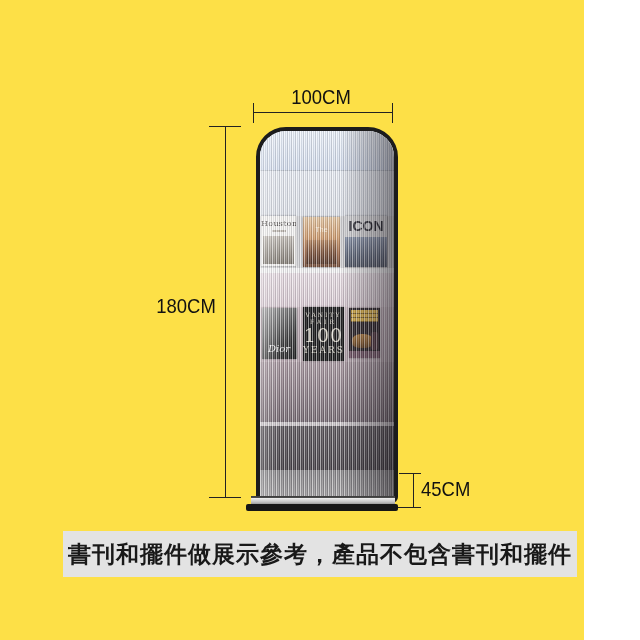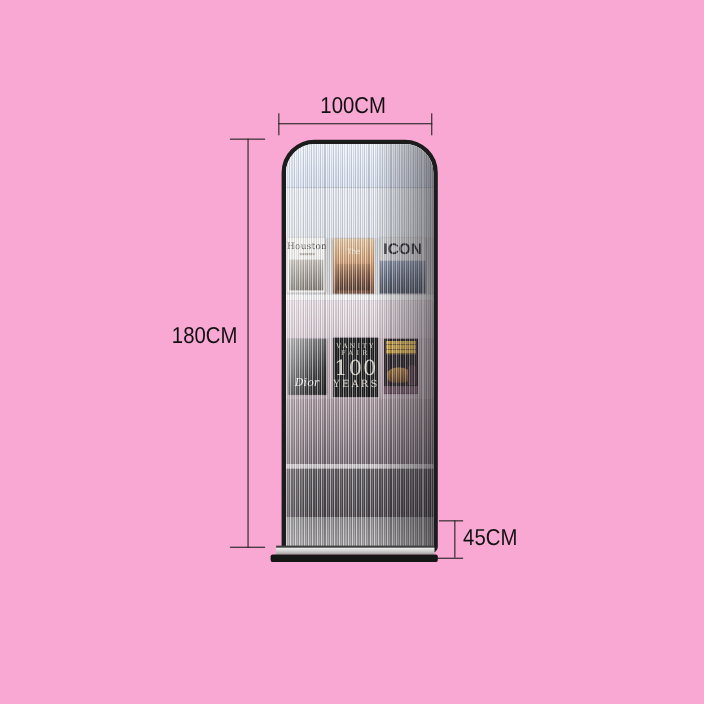--- a/index.html
+++ b/index.html
@@ -1,16 +1,16 @@
 <!DOCTYPE html>
 <html><head>
 <meta charset="utf-8">
 <style>
   html,body{margin:0;padding:0;background:#ffffff;}
-  #stage{position:relative;width:640px;height:640px;background:#f9a8d4;overflow:hidden;
+  #stage{position:relative;width:584px;height:640px;background:#fde047;overflow:hidden;
          font-family:"Liberation Sans",sans-serif;}
 
   
   .dim-line{position:absolute;background:#222;}
   .dim-label{position:absolute;color:#111;font-size:21px;font-weight:400;
              transform:scaleX(.88);transform-origin:center;white-space:nowrap;}
 
   
   #rack{position:absolute;left:256px;top:127px;width:142px;height:376px;
         border:4px solid #1c1c1c;border-radius:30px 30px 6px 6px;overflow:hidden;
@@ -138,14 +138,15 @@
       <div class="mc-foot"></div>
     </div>
 
     <div id="flutes"></div>
     <div id="vignette"></div>
   </div>
 
   <div id="plinth"></div>
   <div id="base"></div>
 
+  <div id="caption">書刊和擺件做展示參考，產品不包含書刊和擺件</div>
 
 </div>
 
 </body></html>

